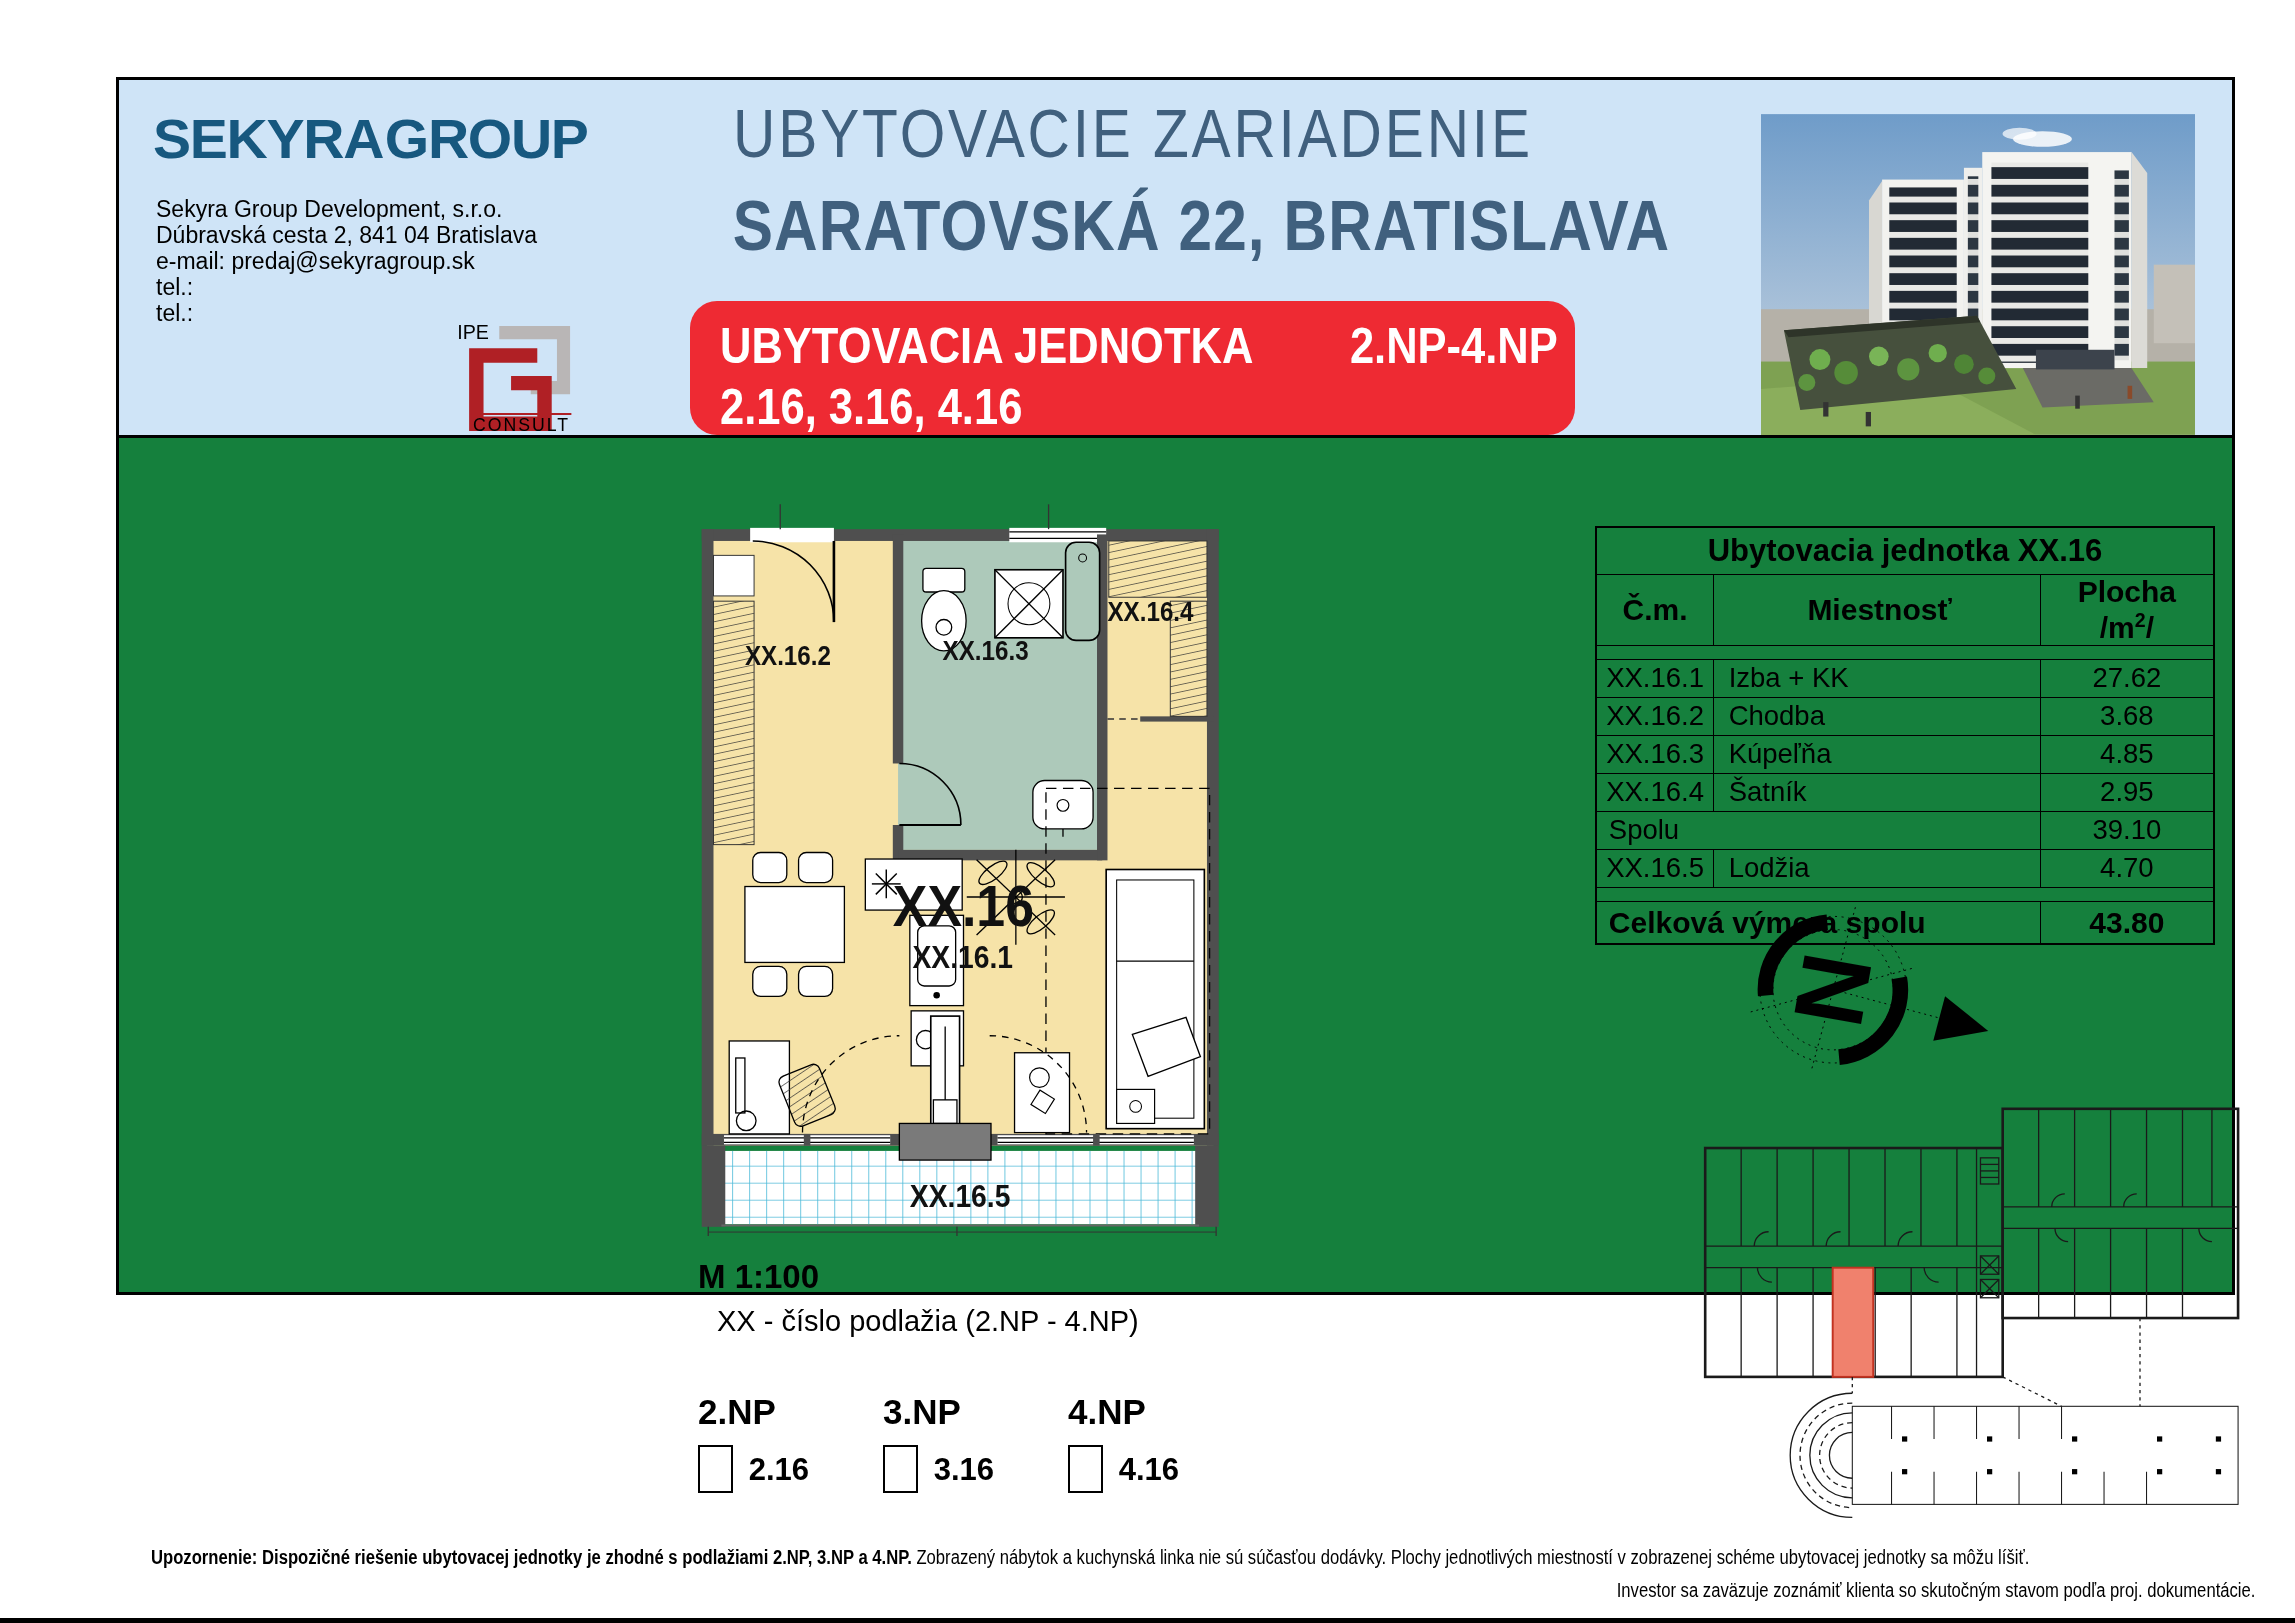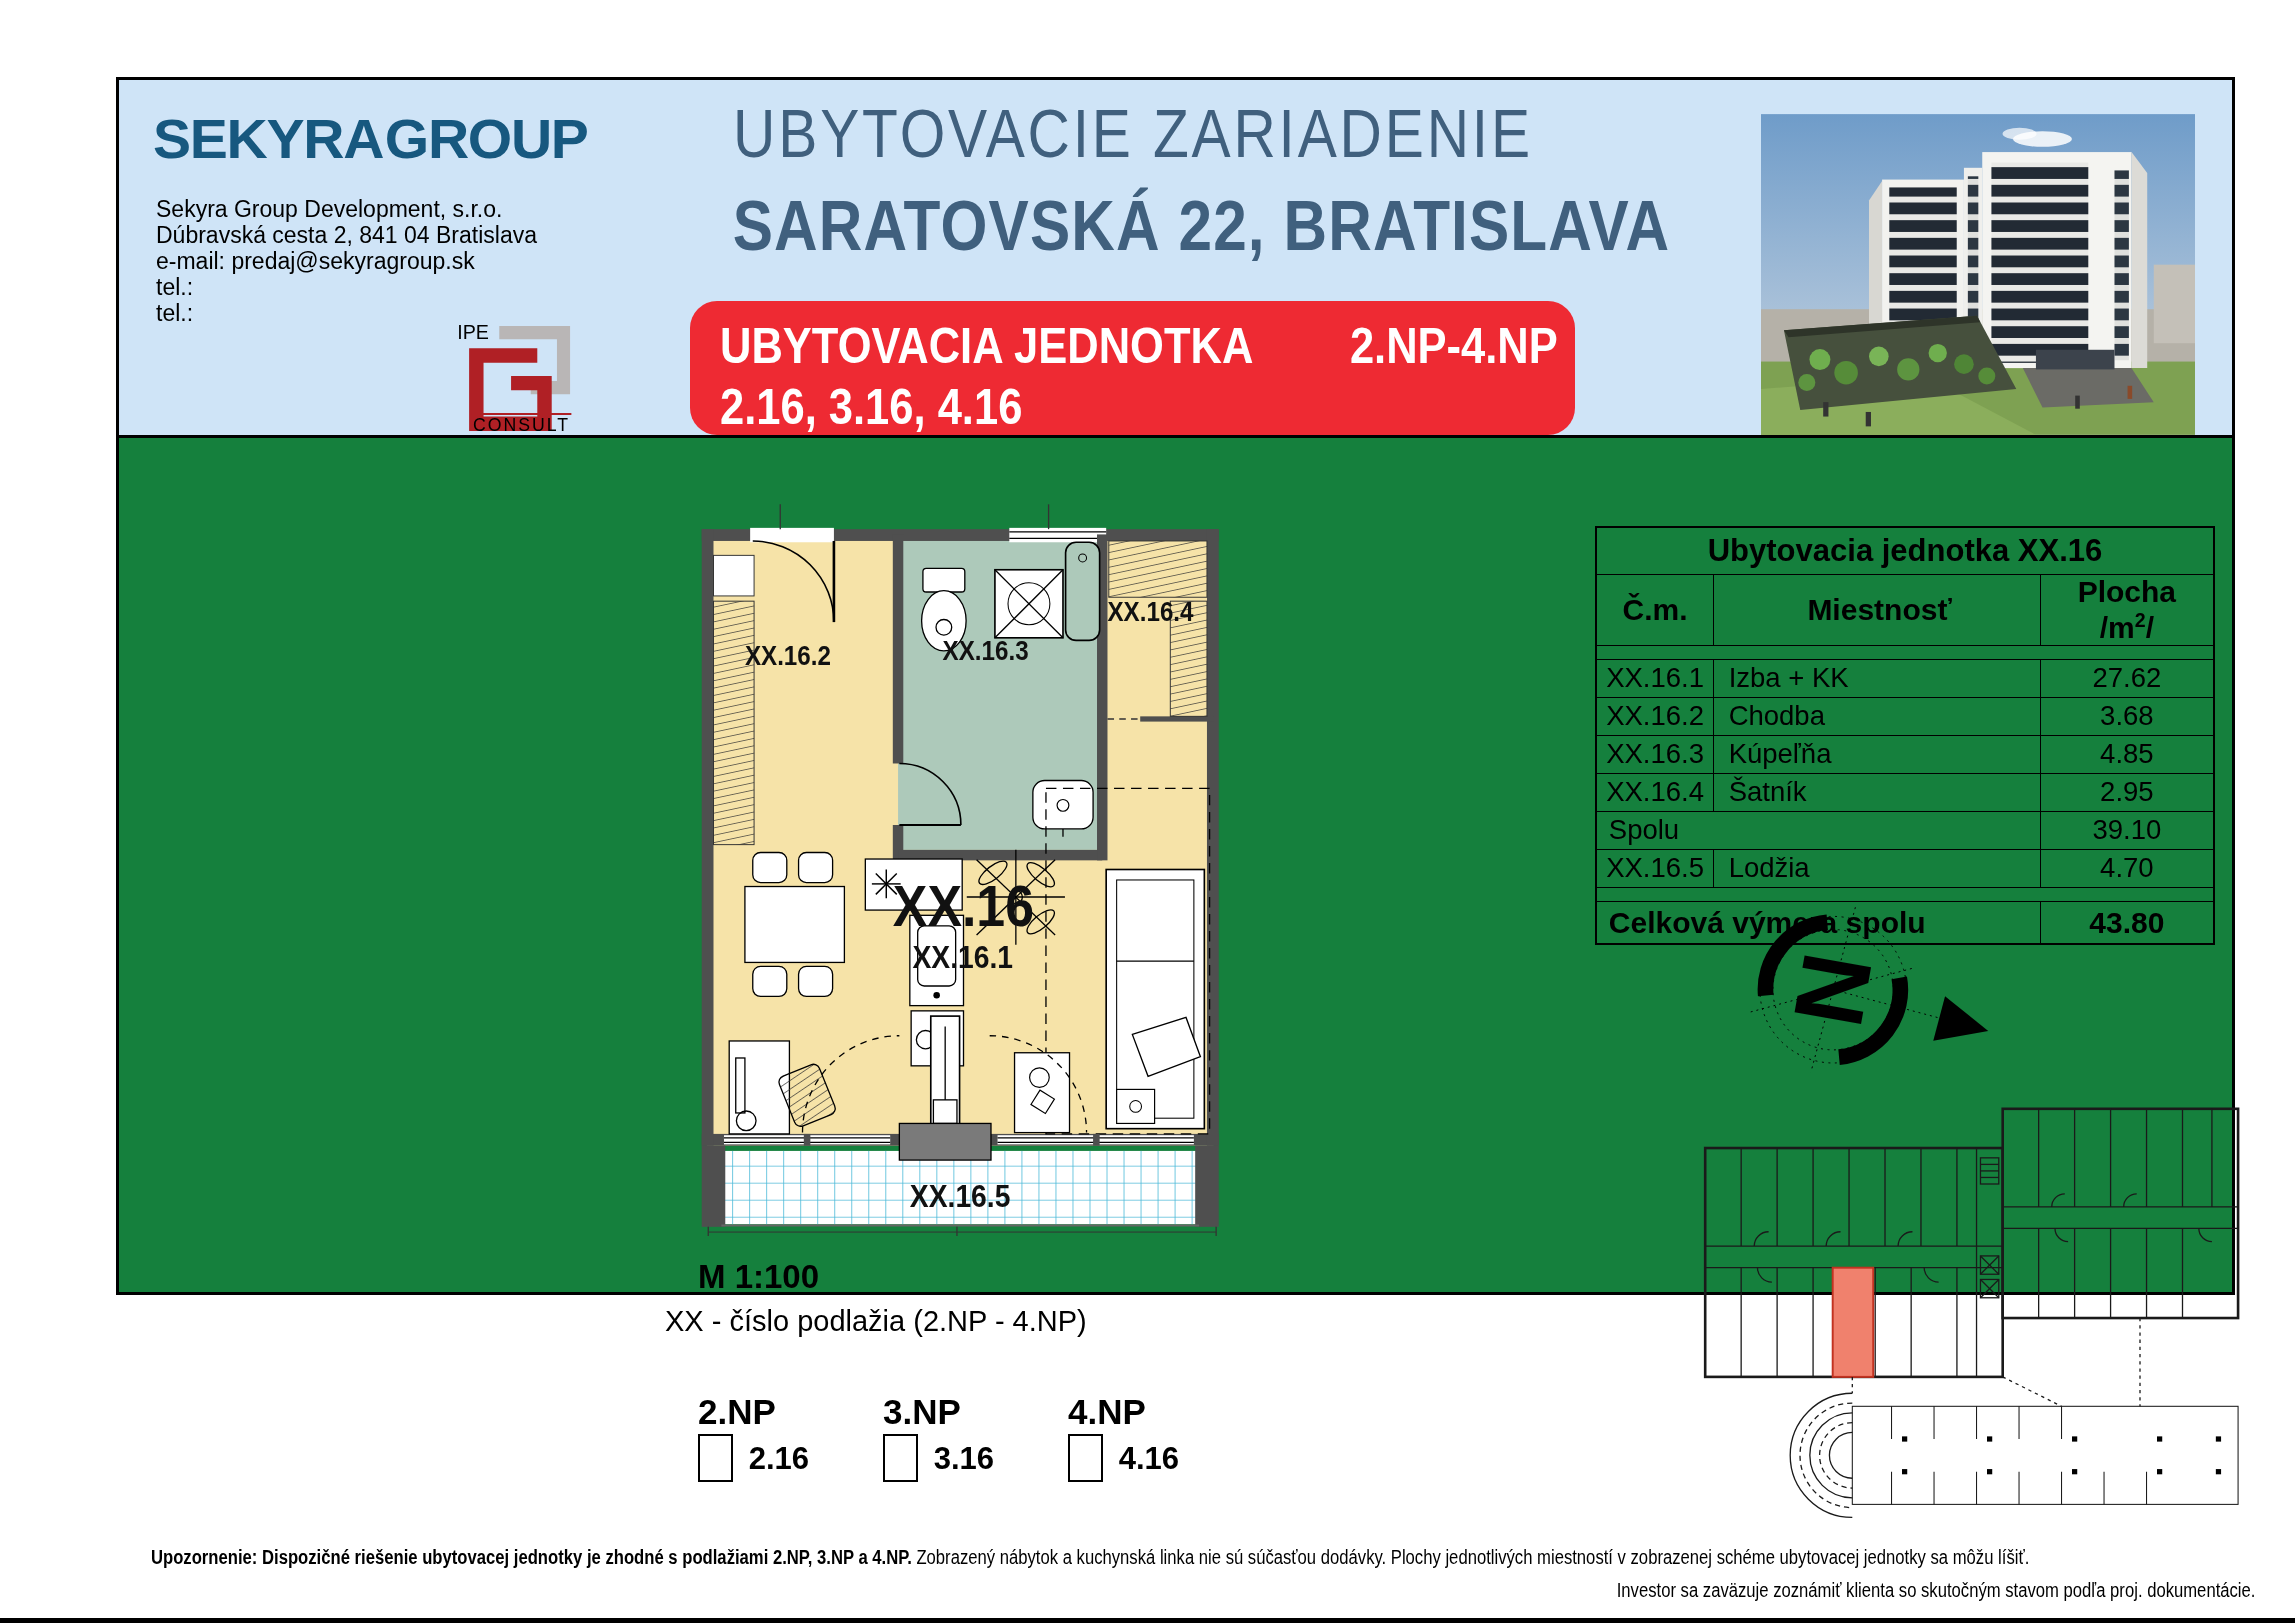--- a/index.html
+++ b/index.html
@@ -25,26 +25,26 @@
   .banner-l1 { position:absolute; left:30px; top:15.7px; white-space:nowrap;
                font-size:50px; font-weight:700; transform:scaleX(0.87); transform-origin:left; }
   .banner-floors { margin-left:111px; }
   .banner-l2 { position:absolute; left:30px; top:77px; white-space:nowrap;
                font-size:50px; font-weight:700; transform:scaleX(0.87); transform-origin:left; }
   .photo { position:absolute; left:1642px; top:34px; width:434px; height:321px; }
   .ipe-logo { position:absolute; left:337px; top:242px; width:118px; height:113px; }
   
   .plan-svg { position:absolute; left:563px; top:423px; }
   .scale-label { position:absolute; left:579px; top:1178px; font-size:33px; font-weight:700; }
-  .plan-note { position:absolute; left:546px; top:1225px; font-size:29px; }
+  .plan-note { position:absolute; left:598px; top:1225px; font-size:29px; }
   .selector { position:absolute; left:579px; top:1312px; width:589px; }
   .sel-col { position:absolute; top:0; width:170px; }
   .sel-col.c0 { left:0; } .sel-col.c1 { left:185px; } .sel-col.c2 { left:370px; }
   .sel-floor { font-size:35px; font-weight:700; }
-  .sel-row { margin-top:2px; display:flex; align-items:flex-end; }
+  .sel-row { margin-top:13px; display:flex; align-items:flex-end; }
   .checkbox { width:35px; height:48px; border:2px solid #000; background:#fff; }
   .sel-unit { font-size:31px; font-weight:700; margin-left:15.7px; padding-bottom:5.2px; }
   
   .utable { position:absolute; left:1454px; top:446px; width:620px;
             border-collapse:collapse; font-size:27.5px; }
   .utable td, .utable th { border:1.3px solid #000; padding:0 9.2px; height:38px; }
   .utable .title-row td { font-size:31px; font-weight:700; text-align:center; height:47px; }
   .utable .head-row td { font-size:30px; font-weight:700; text-align:center; height:58px; }
   .utable sup { font-size:19.6px; }
   .utable .spacer td { height:14.4px; border-left:1.3px solid #000; border-right:1.3px solid #000; }

